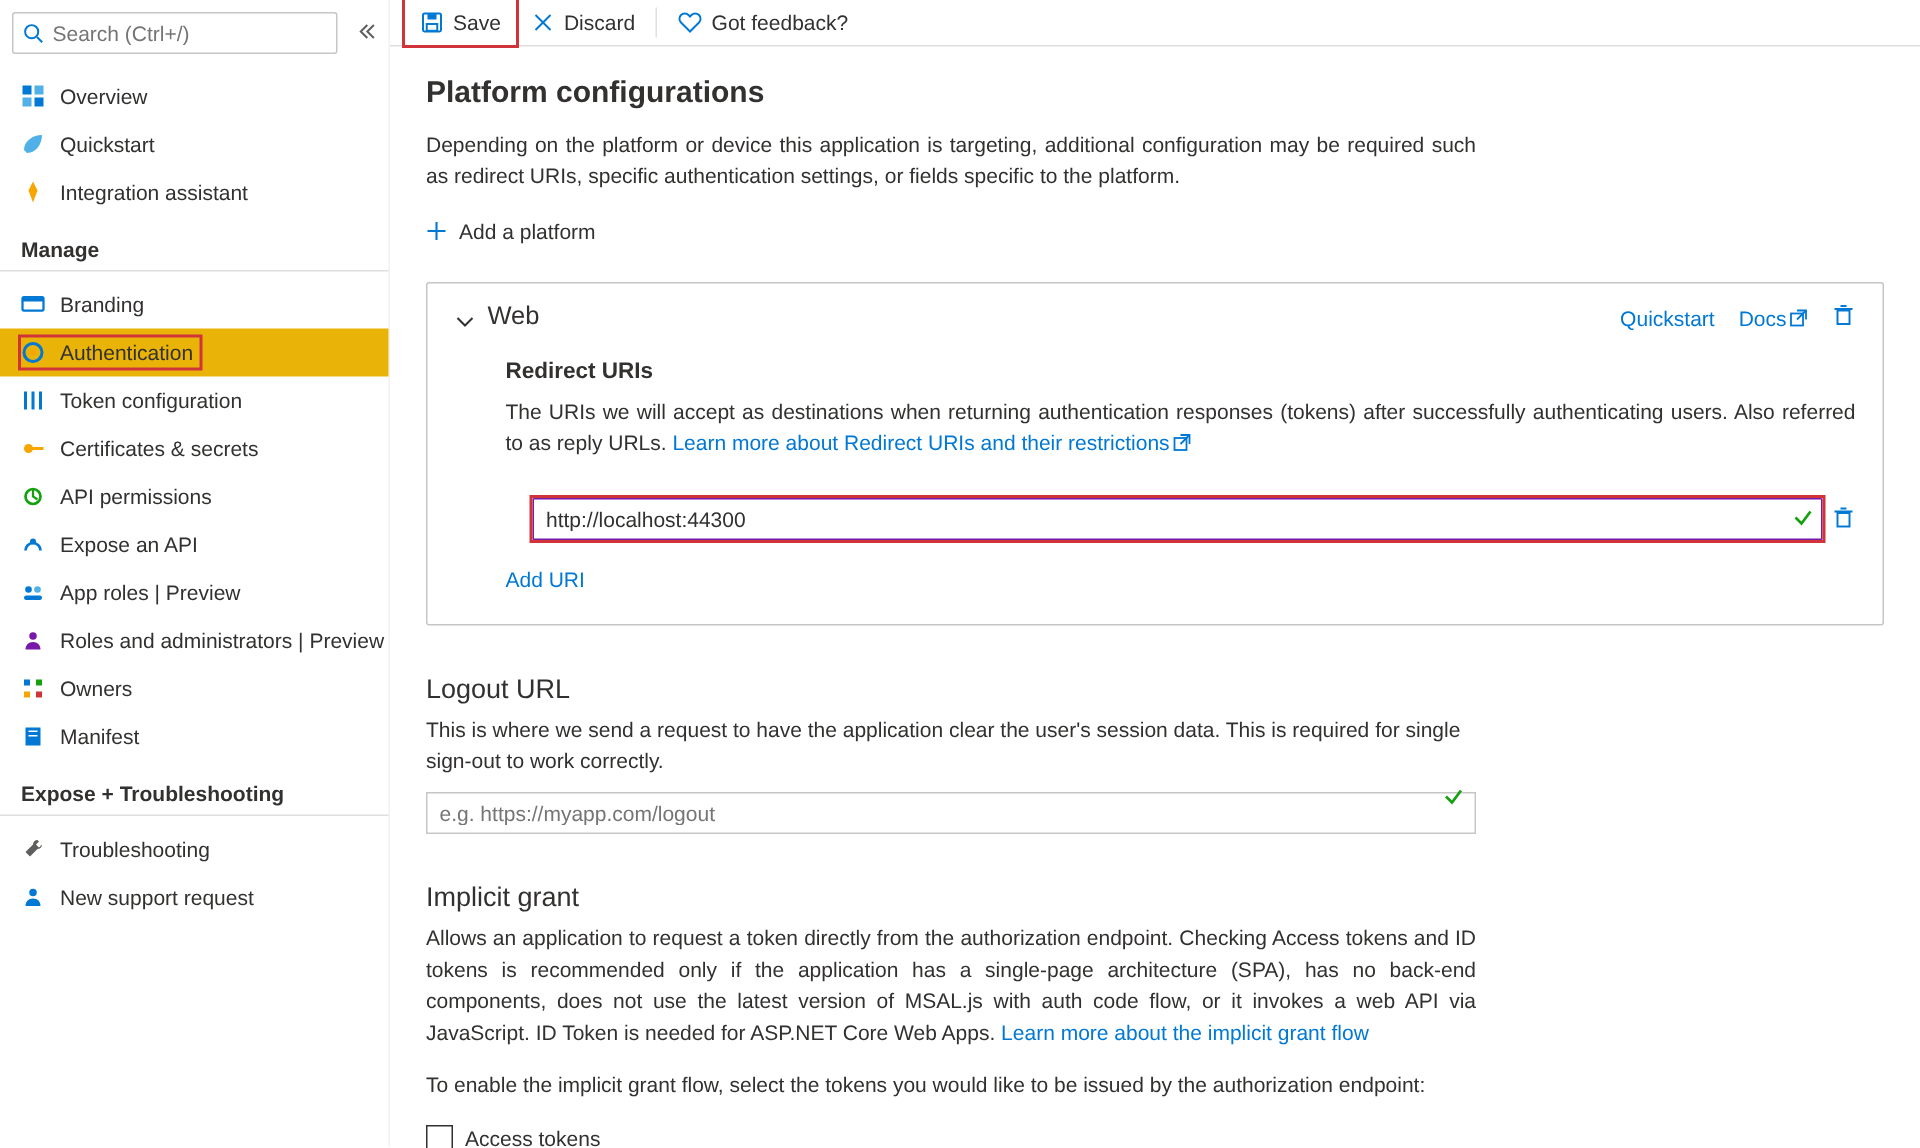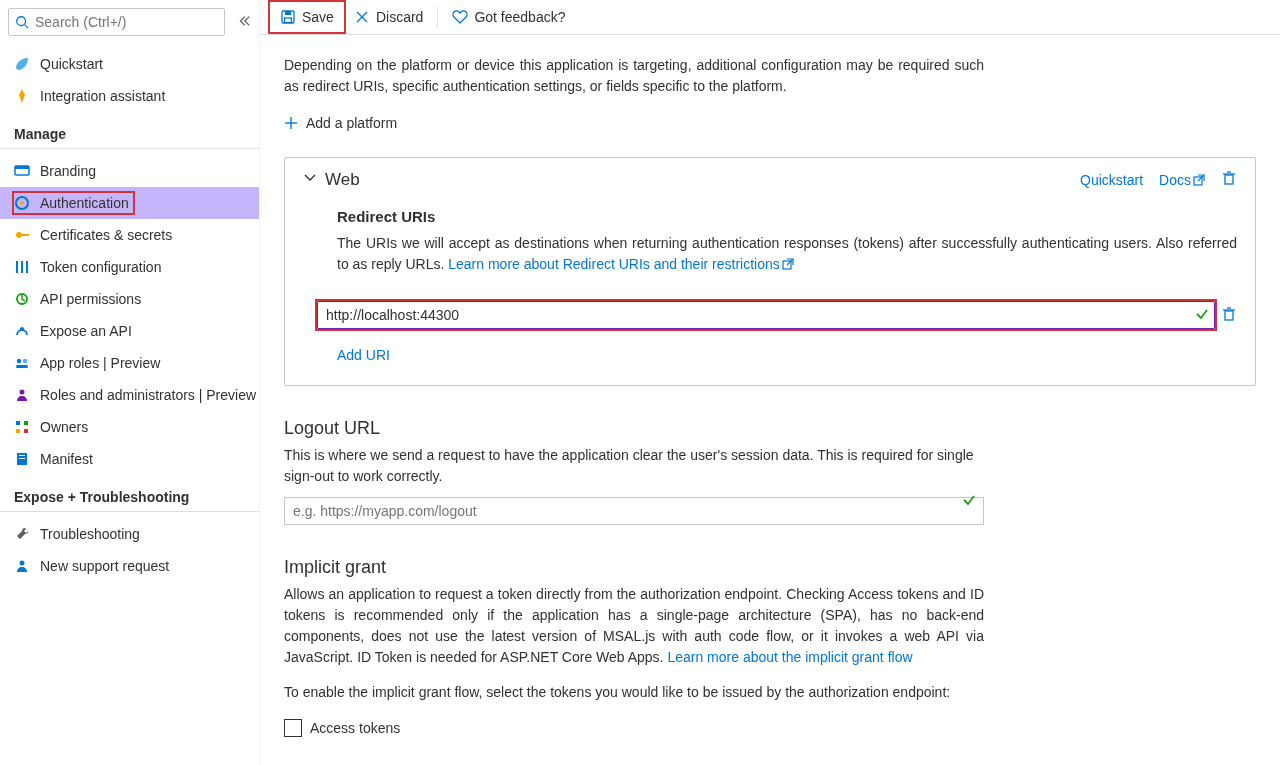--- a/index.html
+++ b/index.html
@@ -21,21 +21,21 @@
 .sidebar{width:260px;flex:0 0 260px;border-right:1px solid #f3f2f1;padding:8px 0 8px 0;position:relative}
 .search-row{display:flex;align-items:center;padding:0 8px}
 .search-box{flex:1;display:flex;align-items:center;border:1px solid var(--border2);border-radius:2px;height:28px;padding:0 6px;color:var(--text-light)}
 .search-box svg{width:14px;height:14px;margin-right:6px}
 .search-box input{border:0;outline:0;font:inherit;flex:1;color:var(--text-light);background:transparent}
 .collapse-btn{margin-left:12px;color:var(--text-light);cursor:pointer}
 .collapse-btn svg{width:14px;height:14px}
 .nav-section-header{font-weight:600;padding:0 14px;margin:14px 0 6px 0}
 .nav-list{list-style:none}
 .nav-item{display:flex;align-items:center;height:32px;padding:0 14px;cursor:pointer;font-size:14px}
-.nav-item.active{background:#c4b5fd}
+.nav-item.active{background:#eab308}
 .nav-divider{border:0;border-top:1px solid var(--border);margin:6px 0}
 .ico{width:16px;height:16px;margin-right:10px;flex:0 0 16px;display:inline-flex;align-items:center;justify-content:center}
 .lbl{white-space:nowrap}
 
 
 .top-gap{height:12px}
 
 
 .main{flex:1;display:flex;flex-direction:column;overflow:auto}
 .toolbar{display:flex;align-items:center;height:38px;border-bottom:1px solid var(--border);padding:0 10px;gap:0}
@@ -44,32 +44,32 @@
 .tb-sep{width:1px;height:20px;background:var(--border);margin:0 4px}
 
 .content{padding:20px 24px 24px 24px}
 .h{font-size:20px;font-weight:600;margin-bottom:12px}
 .desc{color:var(--text);line-height:1.5;max-width:700px;text-align:justify}
 .add-platform{display:inline-flex;align-items:center;color:var(--text);margin-top:18px;cursor:pointer}
 .add-platform svg{width:14px;height:14px;margin-right:8px;color:var(--blue)}
 
 
 .card{border:1px solid var(--border2);border-radius:2px;margin-top:24px;padding:12px 18px 22px 18px;max-width:990px}
-.card-head{display:flex;align-items:flex-start}
+.card-head{display:flex;align-items:flex-end}
 .card-head .chev{width:14px;height:14px;margin-right:8px}
 .card-head .title{font-size:17px;font-weight:400;flex:1}
 .card-links{display:flex;align-items:center;gap:16px}
 .inline-link{color:var(--link);cursor:pointer}
 .ext-icon{width:12px;height:12px;margin-left:2px;vertical-align:-1px}
 .trash{color:var(--blue)}
 .trash svg{width:16px;height:16px}
 
 .sub-h{font-size:15px;font-weight:600;margin:18px 0 8px 34px}
 .sub-desc{margin-left:34px;line-height:1.5;text-align:justify}
-.uri-row{display:flex;align-items:center;margin:26px 0 0 14px;gap:8px}
+.uri-row{display:flex;align-items:center;margin:26px 0 0 52px;gap:8px}
 .uri-input{flex:1;border:1px solid #7719aa;border-radius:1px;height:28px;padding:0 8px;font:inherit;color:var(--text)}
 .uri-valid{color:#13a10e}
 .uri-valid svg{width:14px;height:14px;margin-right:4px}
 .row-trash svg{width:16px;height:16px;color:var(--blue)}
 .add-uri{margin:18px 0 0 34px;color:var(--link);cursor:pointer;display:inline-block}
 
 
 .section{margin-top:32px;max-width:700px}
 .section .h2{font-size:18px;font-weight:400;margin-bottom:6px}
 .section .desc2{line-height:1.5}
@@ -98,20 +98,31 @@
     <span class="collapse-btn">
       <svg viewBox="0 0 16 16" fill="none" stroke="#605e5c" stroke-width="1.5">
           <polyline points="9,3 4,8 9,13"></polyline>
           <polyline points="14,3 9,8 14,13"></polyline>
         </svg>
     </span>
   </div>
 
   <div class="top-gap"></div>
   <ul class="nav-list">
+    <li class="nav-item">
+      <span class="ico">
+          <svg viewBox="0 0 16 16">
+            <rect width="6" height="6" x="1" y="1" fill="#0078d4"></rect>
+            <rect width="6" height="6" x="9" y="1" fill="#50b0e8"></rect>
+            <rect width="6" height="6" x="1" y="9" fill="#50b0e8"></rect>
+            <rect width="6" height="6" x="9" y="9" fill="#0078d4"></rect>
+          </svg>
+        </span>
+      <span class="lbl">Overview</span>
+    </li>
     <li class="nav-item">
       <span class="ico">
           <svg viewBox="0 0 16 16">
             <path d="M2 12 C2 6 8 2 14 2 C14 8 10 14 4 14 Z" fill="#50b0e8"></path>
           </svg>
         </span>
       <span class="lbl">Quickstart</span>
     </li>
     <li class="nav-item">
       <span class="ico">
@@ -141,36 +152,36 @@
             <svg viewBox="0 0 16 16">
               <circle cx="8" cy="8" r="6" fill="none" stroke="#0078d4" stroke-width="2"></circle>
               <circle cx="8" cy="8" r="2" fill="#f7a500"></circle>
             </svg>
           </span>
         <span class="lbl">Authentication</span>
       </span>
     </li>
     <li class="nav-item">
       <span class="ico">
-          <svg viewBox="0 0 16 16">
-            <circle cx="5" cy="8" r="3" fill="#f7a500"></circle>
-            <rect x="7" y="7" width="8" height="2" fill="#f7a500"></rect>
-          </svg>
-        </span>
-      <span class="lbl">Certificates &amp; secrets</span>
-    </li>
-    <li class="nav-item">
-      <span class="ico">
           <svg viewBox="0 0 16 16" fill="#0078d4">
             <rect x="2" y="2" width="2" height="12"></rect>
             <rect x="7" y="2" width="2" height="12"></rect>
             <rect x="12" y="2" width="2" height="12"></rect>
           </svg>
         </span>
       <span class="lbl">Token configuration</span>
+    </li>
+    <li class="nav-item">
+      <span class="ico">
+          <svg viewBox="0 0 16 16">
+            <circle cx="5" cy="8" r="3" fill="#f7a500"></circle>
+            <rect x="7" y="7" width="8" height="2" fill="#f7a500"></rect>
+          </svg>
+        </span>
+      <span class="lbl">Certificates &amp; secrets</span>
     </li>
     <li class="nav-item">
       <span class="ico">
           <svg viewBox="0 0 16 16">
             <circle cx="8" cy="8" r="5" fill="none" stroke="#13a10e" stroke-width="1.8"></circle>
             <path d="M8 3v5l3 2" stroke="#13a10e" stroke-width="1.5" fill="none"></path>
           </svg>
         </span>
       <span class="lbl">API permissions</span>
     </li>
@@ -268,20 +279,21 @@
     <span class="tb-sep"></span>
     <span class="tb-btn">
       <svg viewBox="0 0 16 16" fill="none" stroke="#0078d4" stroke-width="1.3">
           <path d="M8 14 2 8a3.5 3.5 0 0 1 5-5l1 1 1-1a3.5 3.5 0 1 1 5 5z"></path>
         </svg>
       <span>Got feedback?</span>
     </span>
   </div>
 
   <div class="content">
+    <div class="h">Platform configurations</div>
     <p class="desc">Depending on the platform or device this application is targeting, additional configuration may be required such as redirect URIs, specific authentication settings, or fields specific to the platform.</p>
     <span class="add-platform">
       <svg viewBox="0 0 14 14" stroke="#0078d4" stroke-width="1.4">
           <line x1="7" y1="1" x2="7" y2="13"></line>
           <line x1="1" y1="7" x2="13" y2="7"></line>
         </svg>
       <span>Add a platform</span>
     </span>
 
     

